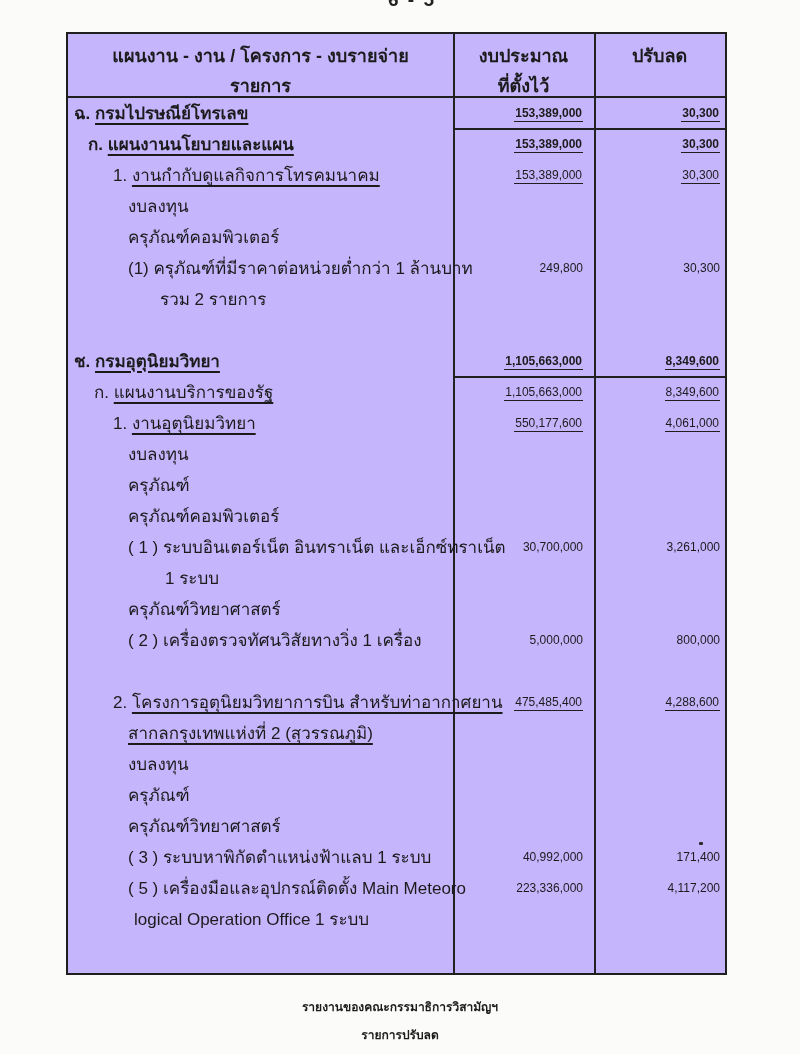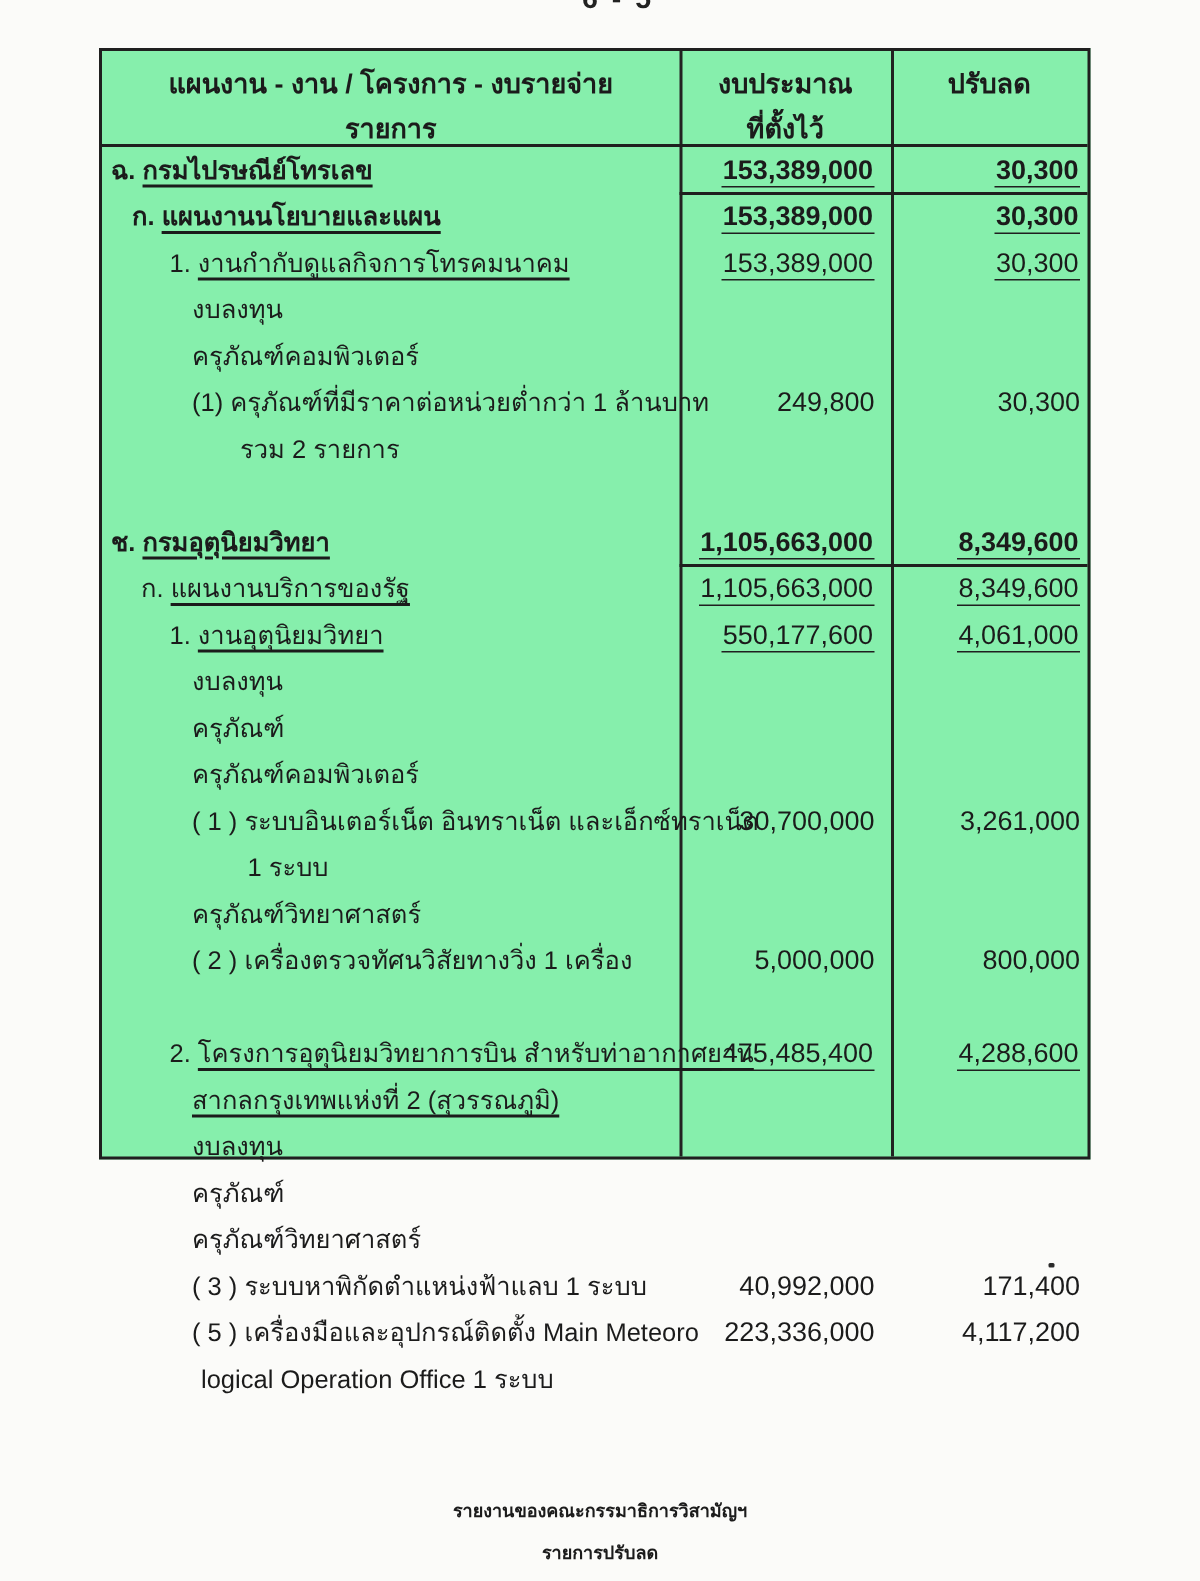--- a/index.html
+++ b/index.html
@@ -13,42 +13,42 @@
     color:#1b1b1b;
   }
   
   .page-number{
     position:absolute;top:-11px;left:0;width:824px;
     text-align:center;font-size:19px;font-weight:bold;
     letter-spacing:2px;color:#222;
   }
   
   .tbl{
-    position:absolute;left:66px;top:32px;width:661px;height:741px;
-    box-sizing:border-box;border:2px solid #1f1f1f;background:#86efac;
+    position:absolute;left:66px;top:32px;width:661px;height:943px;
+    box-sizing:border-box;border:2px solid #1f1f1f;background:#c4b5fd;
   }
   .vline{position:absolute;top:0;bottom:0;width:2px;background:#222;}
   .vline.v1{left:385px;}
   .vline.v2{left:526px;}
   .thead{
     position:absolute;left:0;top:0;right:0;height:62px;
     border-bottom:2px solid #1f1f1f;
   }
   .th{position:absolute;top:0;bottom:0;text-align:center;font-weight:bold;font-size:18px;}
   .th .l1{position:absolute;left:0;right:0;top:7px;}
   .th .l2{position:absolute;left:0;right:0;top:37px;}
   .th.c1{left:0;width:385px;}
   .th.c2{left:385px;width:141px;}
   .th.c3{left:526px;width:131px;}
   .tbody{position:absolute;left:0;top:64px;right:0;}
   .row{position:relative;height:31px;font-size:17px;}
   .cell-text{position:absolute;top:0;line-height:31px;white-space:nowrap;}
   .b{font-weight:bold;}
   .u{text-decoration:underline;text-underline-offset:4px;text-decoration-thickness:1.5px;}
-  .num{position:absolute;top:0;line-height:31px;font-size:18px;white-space:nowrap;}
+  .num{position:absolute;top:0;line-height:31px;font-size:12px;white-space:nowrap;}
   .num.budget{right:142px;}
   .num.cut{right:5px;}
   .nu{border-bottom:1.6px solid #1f1f1f;padding:0 1px 1px 1px;}
   .sep{position:absolute;bottom:-1px;left:385px;right:0;height:2px;background:#1f1f1f;}
   
   .artifact-dot{position:absolute;left:699px;top:842px;width:4px;height:3px;background:#2a2a2a;border-radius:1px;}
   
   .footer{position:absolute;left:0;width:800px;text-align:center;font-weight:bold;font-size:12px;}
   .footer.f1{top:997px;}
   .footer.f2{top:1025px;}

